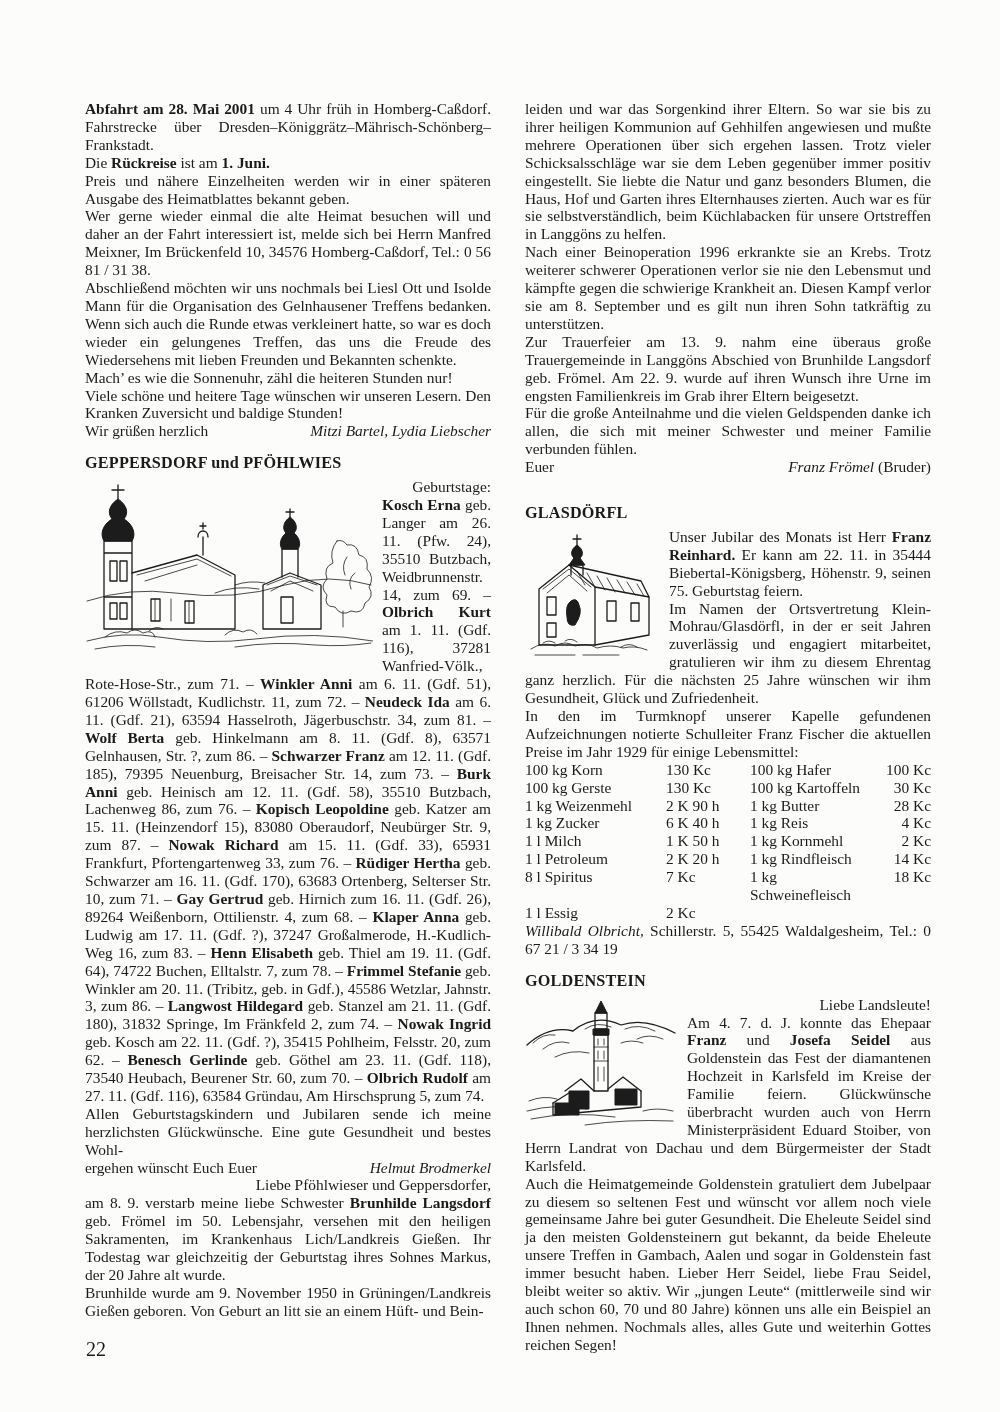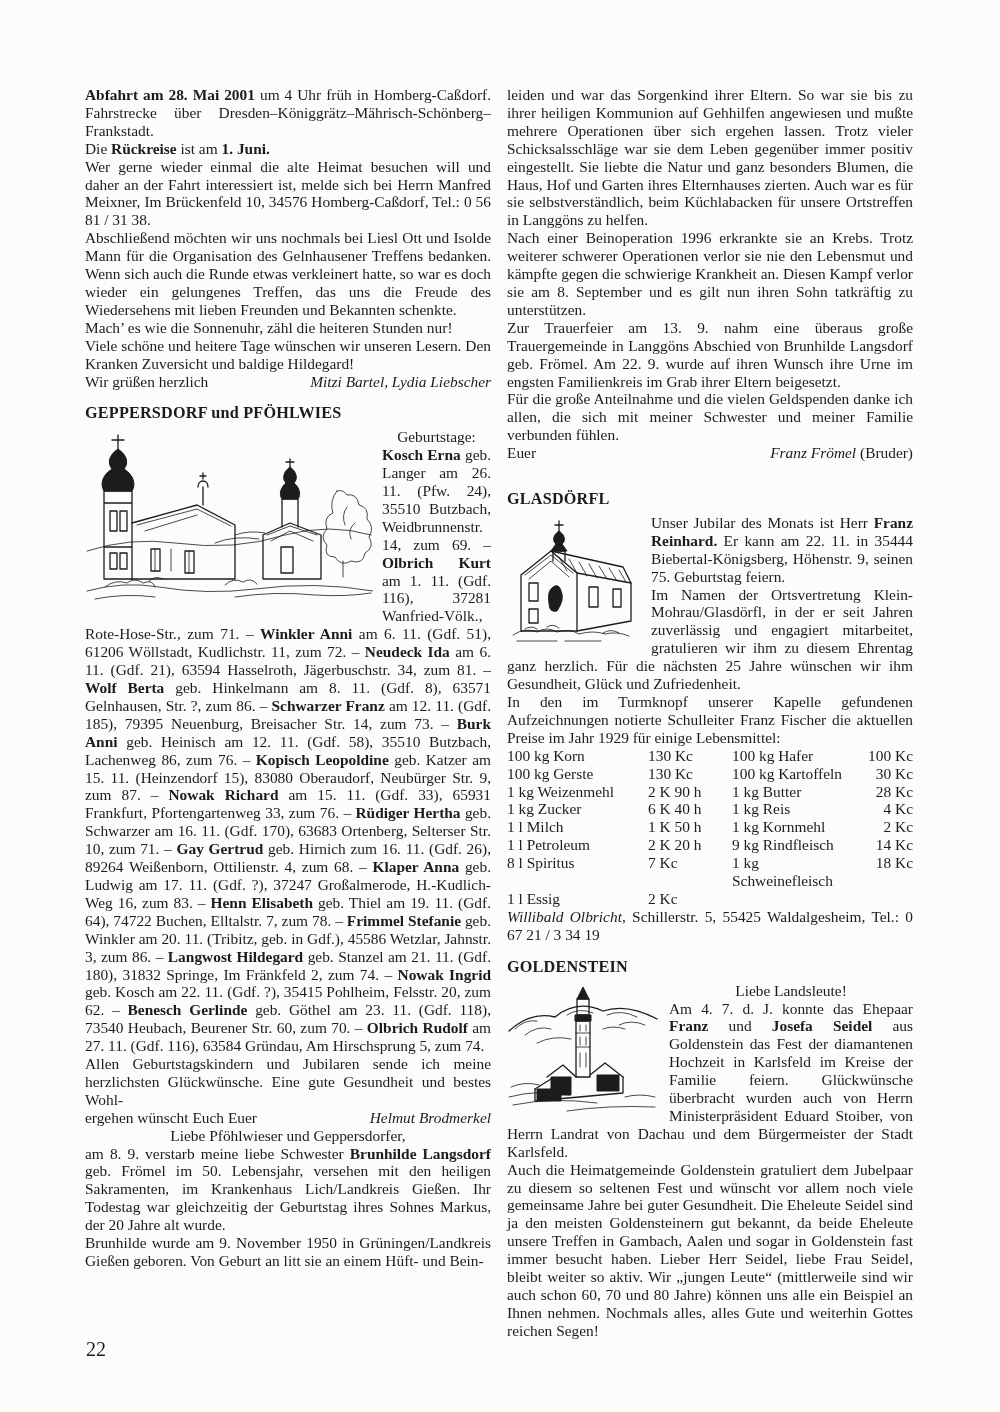--- a/index.html
+++ b/index.html
@@ -3,36 +3,36 @@
 <meta charset="utf-8">
 <style>
   html,body{margin:0;padding:0;background:#e8e8e6;}
   .page{
     position:relative; width:1000px; height:1412px; margin:0 auto;
     background:#fcfcfa; overflow:hidden;
     font-family:"Liberation Serif","DejaVu Serif",serif;
     color:#1b1b1b;
   }
   .columns{
-    position:absolute; left:85px; top:86px; width:836px;
-    display:grid; grid-template-columns:406px 406px; column-gap:16px;
+    position:absolute; left:85px; top:100px; width:836px;
+    display:grid; grid-template-columns:406px 406px; column-gap:34px;
   }
   .col{
     font-size:15.4px; line-height:17.9px; text-align:justify;
     overflow-wrap:break-word;
   }
   p{margin:0; padding:0;}
   .b{font-weight:bold;}
   .i{font-style:italic;}
   .heading{
     font-weight:bold; font-size:16.2px;
     letter-spacing:.2px; margin:15px 0 5px 0;
   }
   .sigrow{display:flex; justify-content:space-between; text-align:center;}
-  .salutation{text-align:center;}
+  .salutation{text-align:right;}
   figure{margin:0; padding:0;}
   .fig-geppersdorf{float:left; width:288px; height:176px; margin:3px 9px 2px 0;}
   .fig-glasdoerfl{float:left; width:134px; height:128px; margin:3px 10px 4px 0;}
   .fig-goldenstein{float:left; width:152px; height:130px; margin:3px 10px 4px 0;}
   figure svg{width:100%; height:100%; display:block;}
   .flow::after{content:""; display:block; clear:both;}
   .obituary{}
   .trow{display:grid; grid-template-columns:141px 84px 129px 1fr;}
   .trow .tc4{text-align:right;}
   .trow span{text-align:left;}
@@ -46,24 +46,25 @@
 <body>
 
 <div class="page">
   <div class="columns">
 
     <div class="col">
 
       <section>
         <p><span class="b">Abfahrt am 28. Mai 2001</span><span> um 4 Uhr früh in Homberg-Caßdorf. Fahrstrecke über Dresden–Königgrätz–Mährisch-Schönberg–Frankstadt.</span></p>
         <p><span>Die </span><span class="b">Rückreise</span><span> ist am </span><span class="b">1. Juni.</span></p>
+        <p><span>Preis und nähere Einzelheiten werden wir in einer späteren Ausgabe des Heimatblattes bekannt geben.</span></p>
         <p><span>Wer gerne wieder einmal die alte Heimat besuchen will und daher an der Fahrt interessiert ist, melde sich bei Herrn Manfred Meixner, Im Brückenfeld 10, 34576 Homberg-Caßdorf, Tel.: 0 56 81 / 31 38.</span></p>
         <p><span>Abschließend möchten wir uns nochmals bei Liesl Ott und Isolde Mann für die Organisation des Gelnhausener Treffens bedanken. Wenn sich auch die Runde etwas verkleinert hatte, so war es doch wieder ein gelungenes Treffen, das uns die Freude des Wiedersehens mit lieben Freunden und Bekannten schenkte.</span></p>
         <p><span>Mach’ es wie die Sonnenuhr, zähl die heiteren Stunden nur!</span></p>
-        <p><span>Viele schöne und heitere Tage wünschen wir unseren Lesern. Den Kranken Zuversicht und baldige Hildegard!</span></p>
+        <p><span>Viele schöne und heitere Tage wünschen wir unseren Lesern. Den Kranken Zuversicht und baldige Stunden!</span></p>
         <div class="sigrow">
           <span>Wir grüßen herzlich</span>
           <span class="i">Mitzi Bartel, Lydia Liebscher</span>
         </div>
       </section>
 
       <section>
         <div class="heading">GEPPERSDORF und PFÖHLWIES</div>
         <div class="flow">
           <figure class="fig-geppersdorf">
@@ -186,21 +187,21 @@
             </div>
           <div class="trow">
               <span>1 l Milch</span>
               <span>1 K 50 h</span>
               <span>1 kg Kornmehl</span>
               <span class="tc4">2 Kc</span>
             </div>
           <div class="trow">
               <span>1 l Petroleum</span>
               <span>2 K 20 h</span>
-              <span>9 kg Rindfleisch</span>
+              <span>1 kg Rindfleisch</span>
               <span class="tc4">14 Kc</span>
             </div>
           <div class="trow">
               <span>8 l Spiritus</span>
               <span>7 Kc</span>
               <span>1 kg Schweinefleisch</span>
               <span class="tc4">18 Kc</span>
             </div>
           <div class="trow">
               <span>1 l Essig</span>

